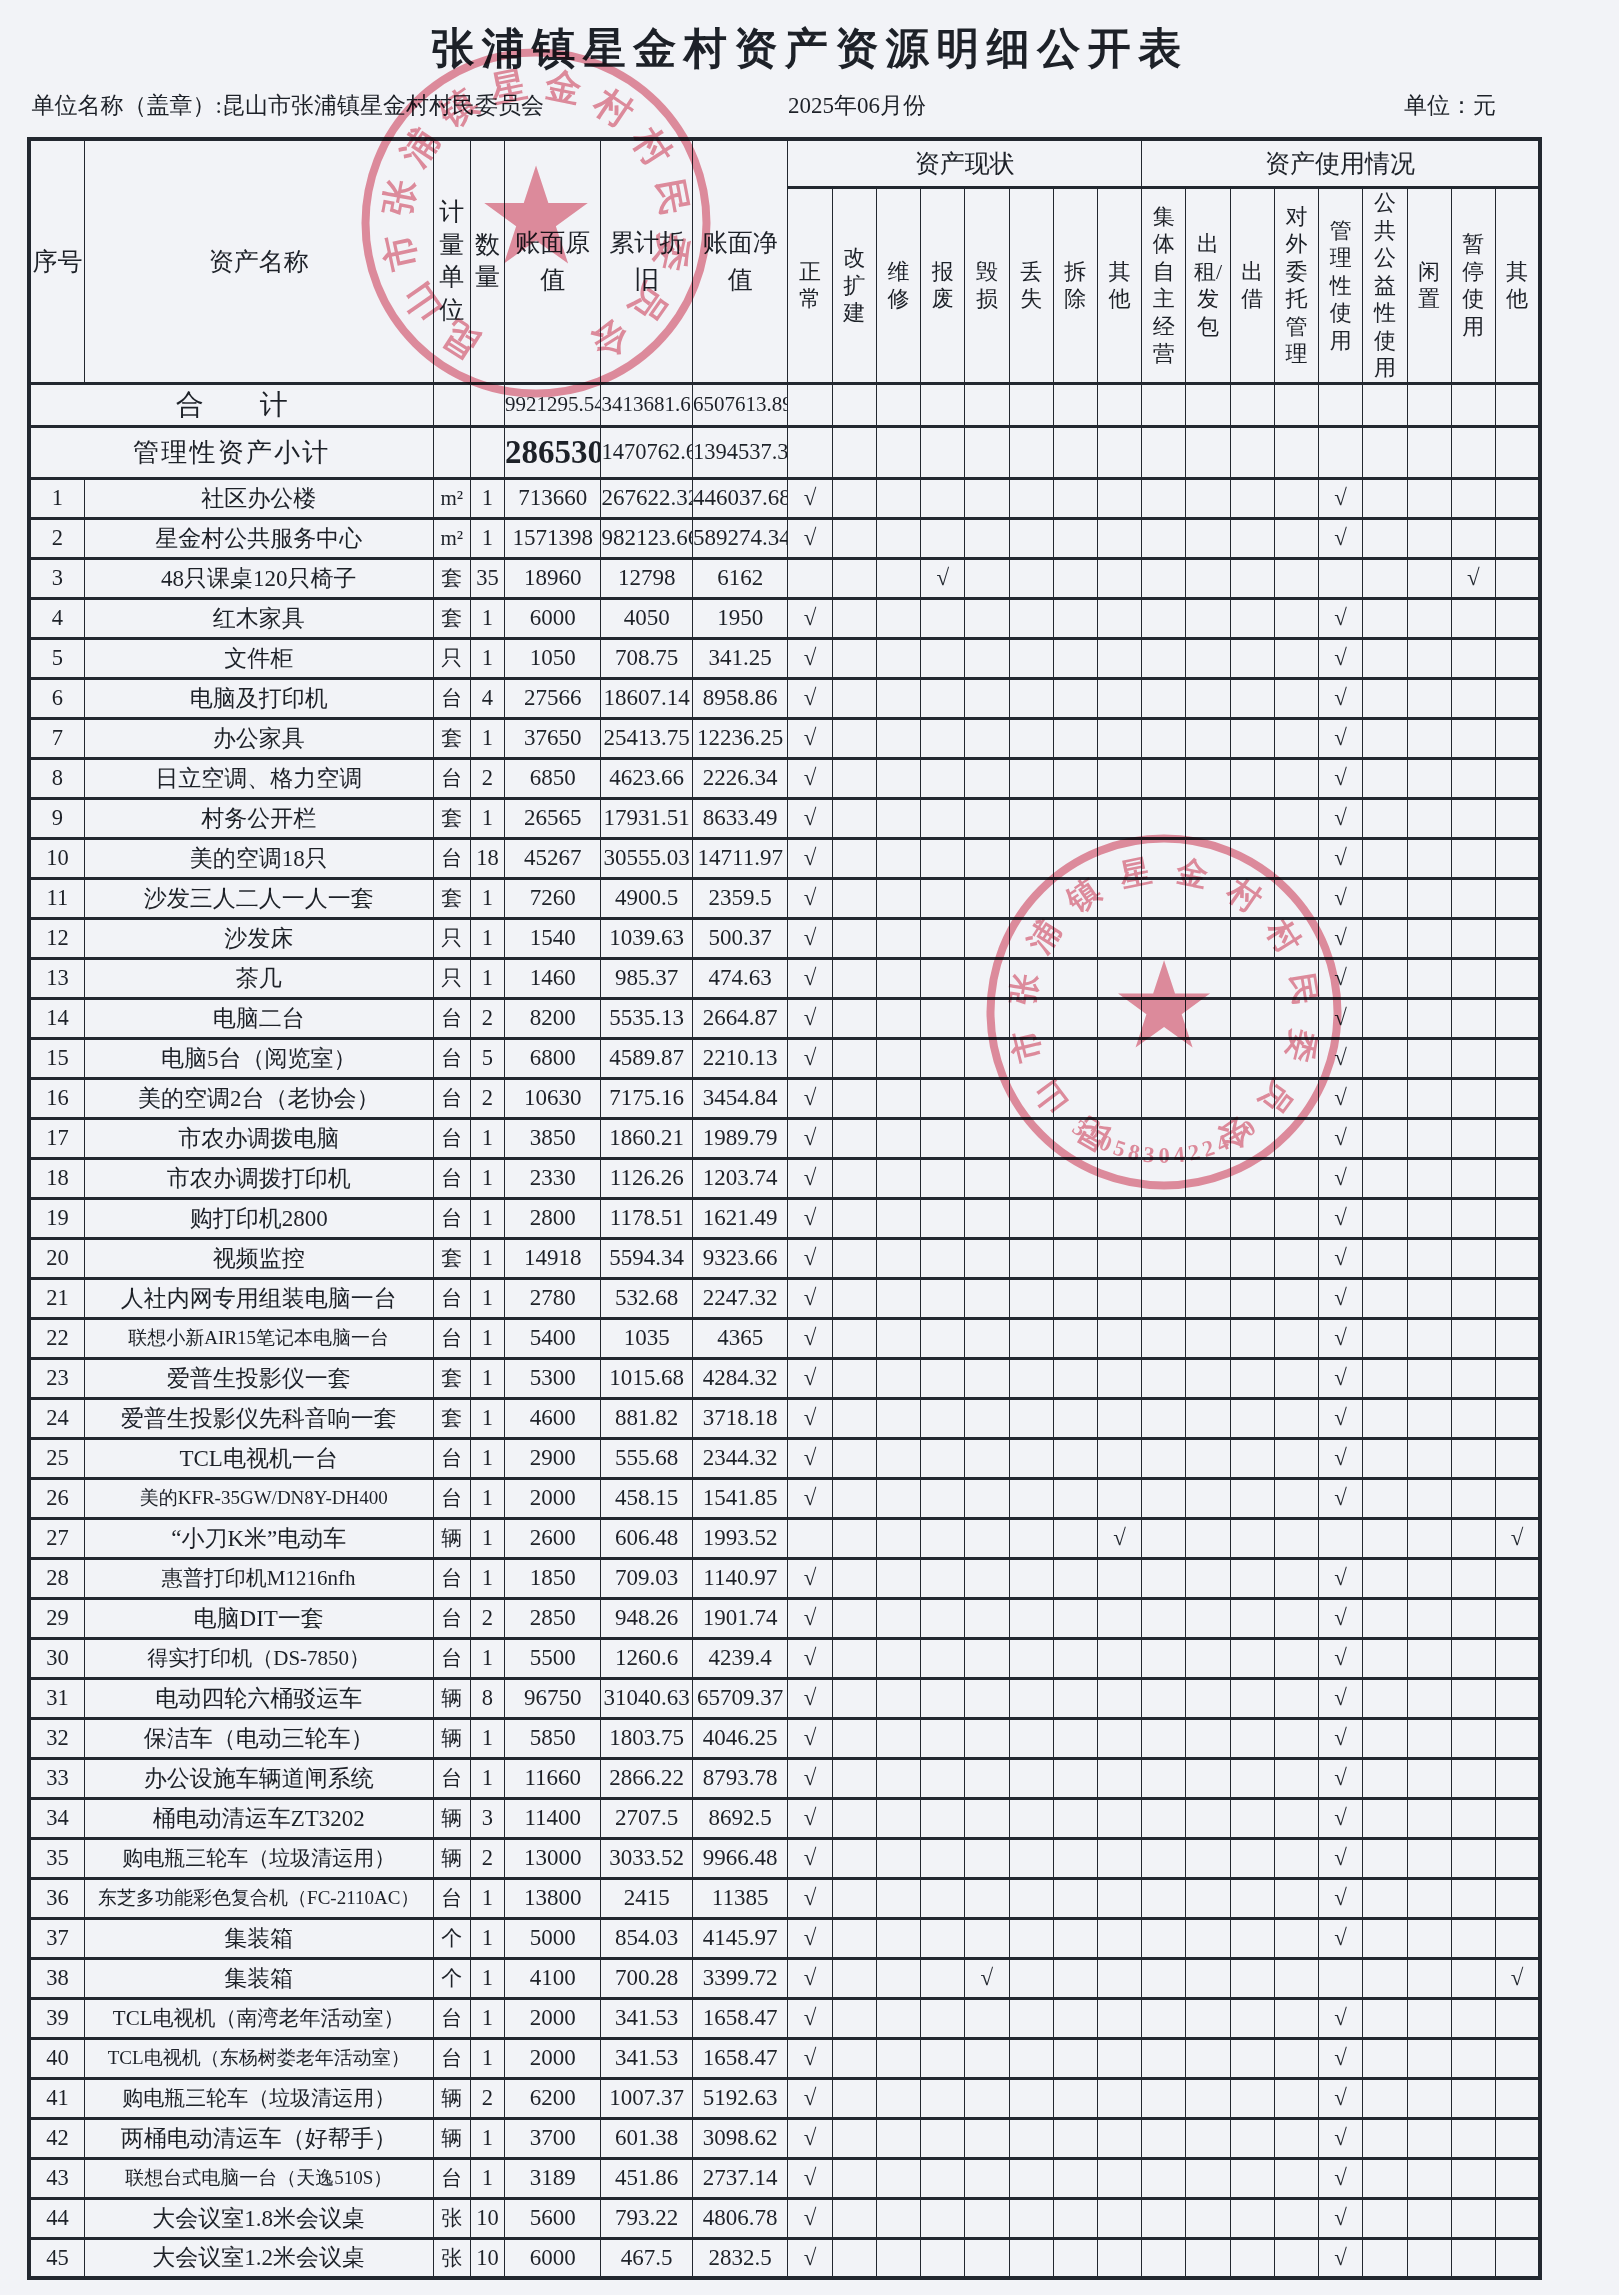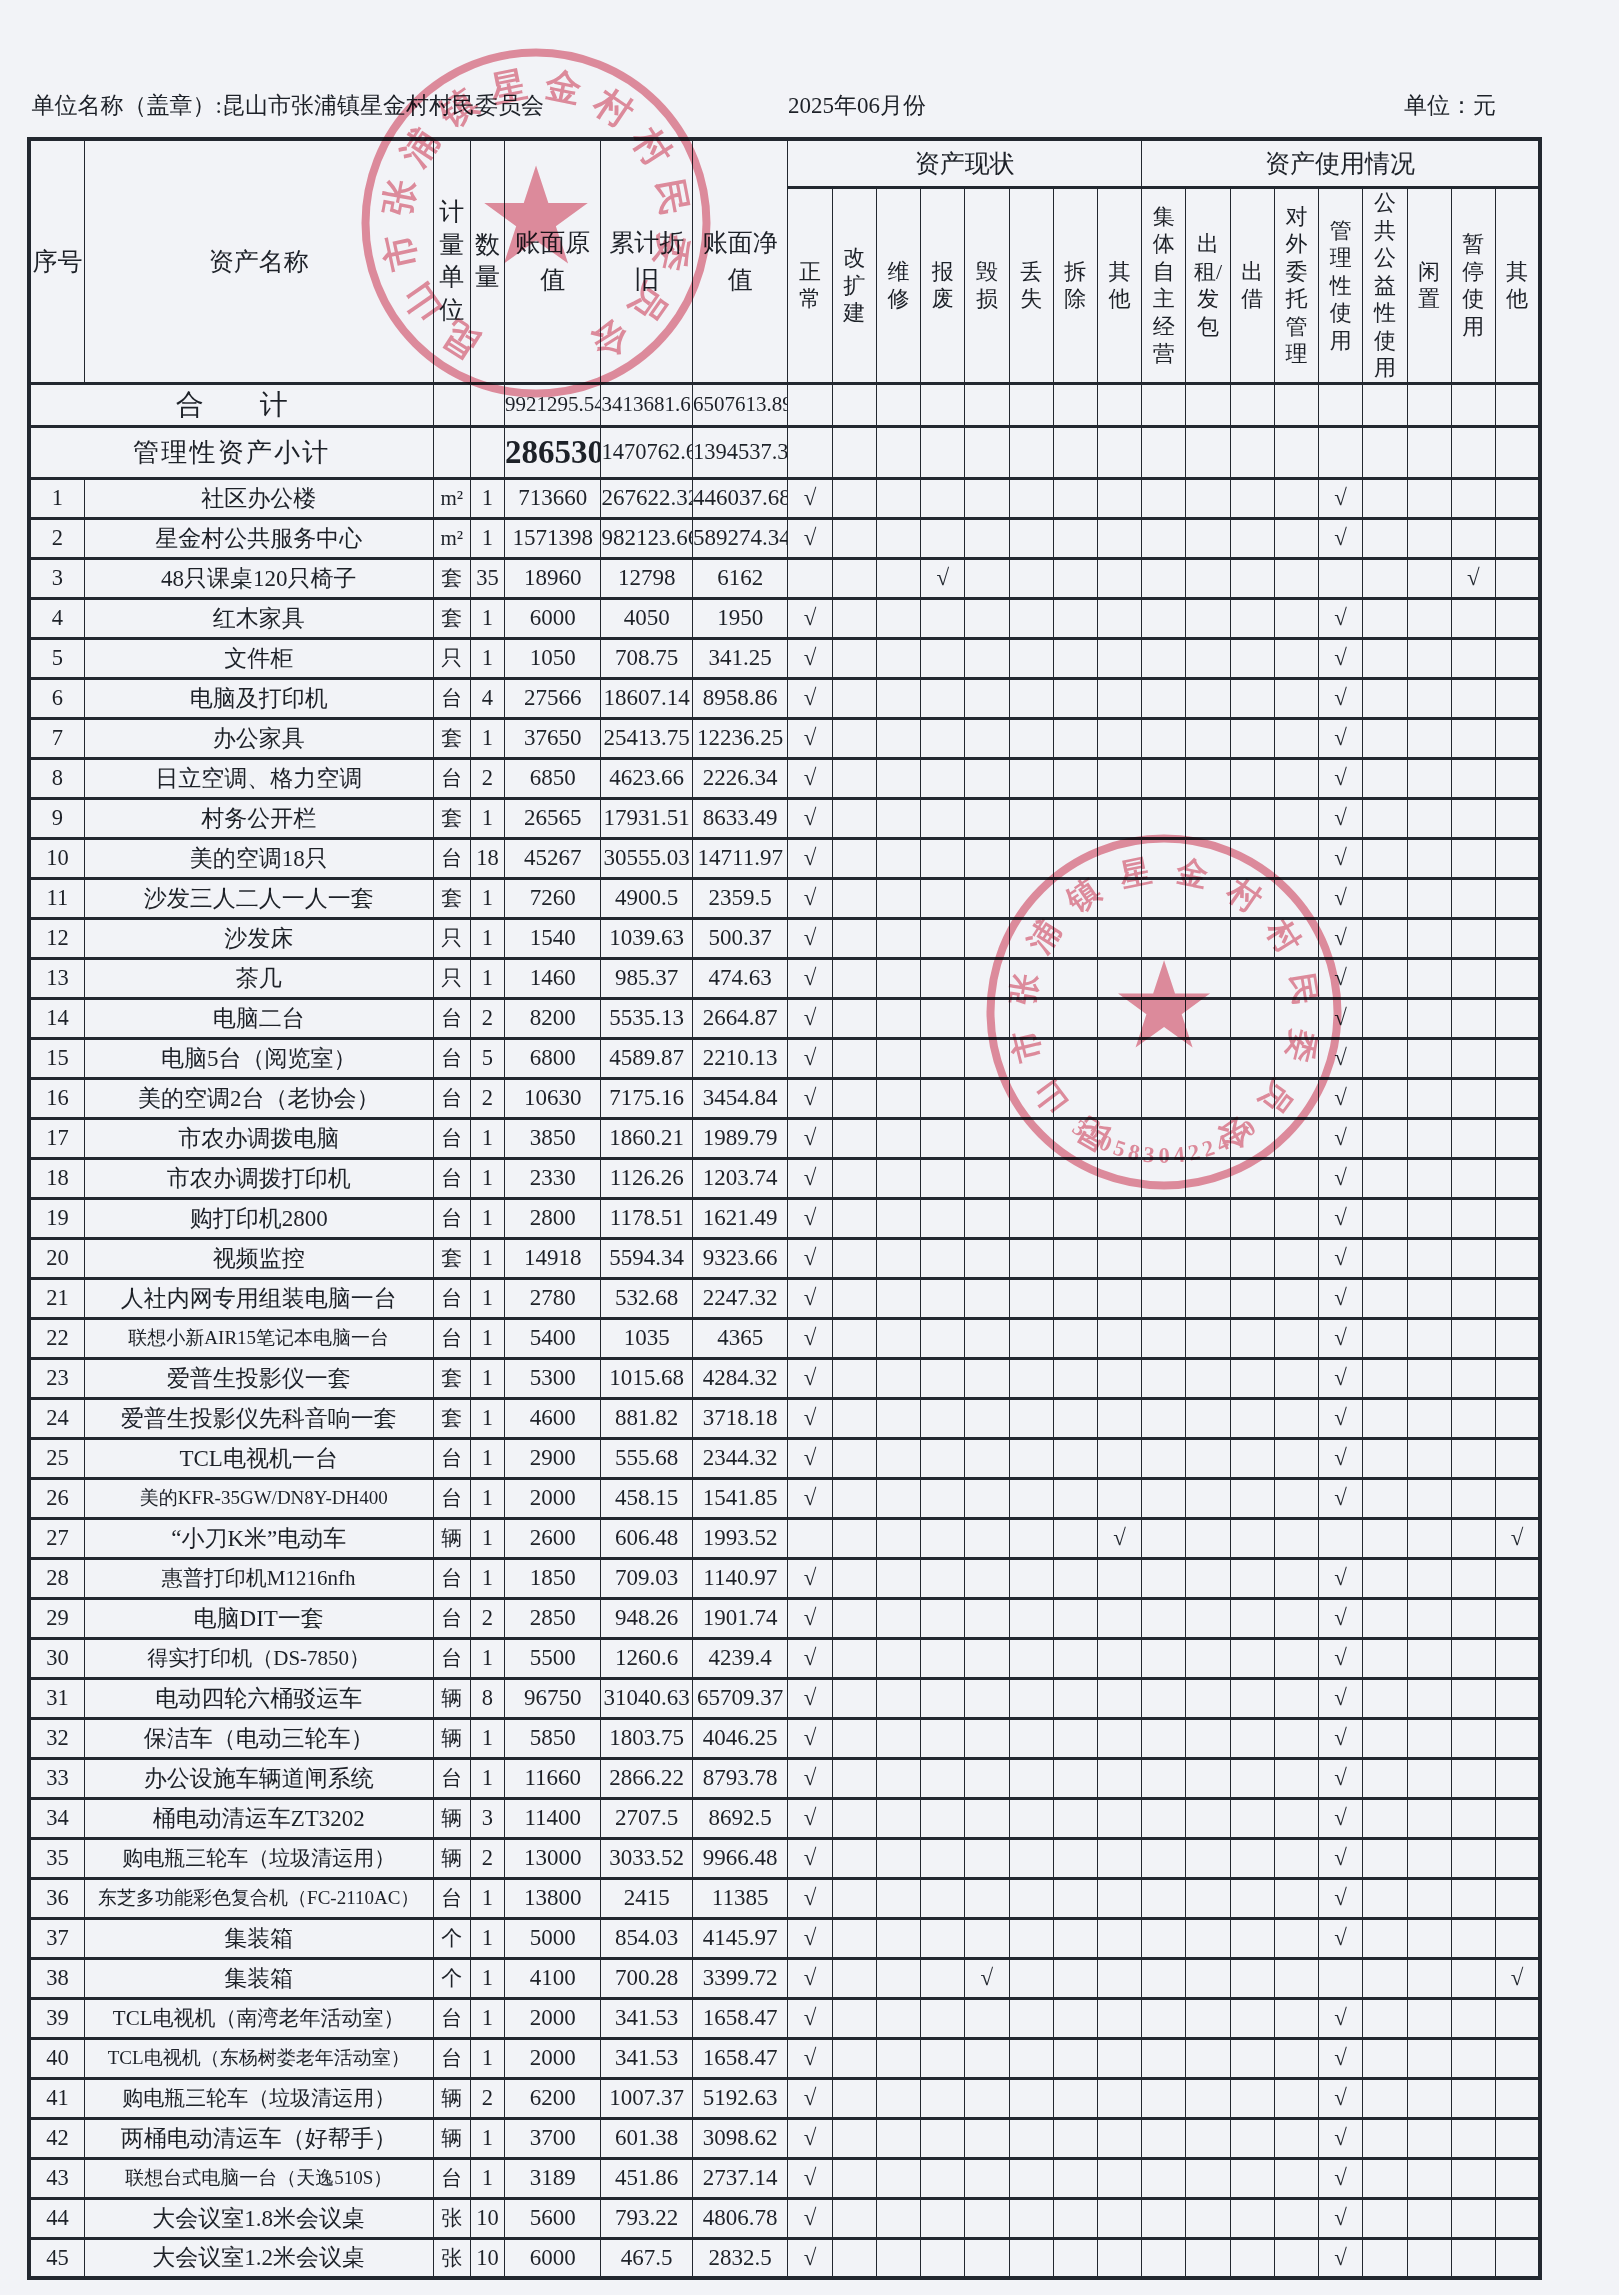--- a/index.html
+++ b/index.html
@@ -46,20 +46,21 @@
   .stamp .ring{position:absolute;left:50%;top:50%;transform:translate(-50%,-50%);
          border:8.2px solid currentColor;border-radius:50%;}
   .stamp .rchar{position:absolute;left:50%;top:50%;font-weight:700;}
   .stamp .star{position:absolute;left:50%;top:50%;transform:translate(-50%,-54%);}
 </style>
 </head>
 <body>
 
 <div class="page">
 
+  <div class="doc-title">张浦镇星金村资产资源明细公开表</div>
 
   <div class="meta">
     <span class="unit-name">单位名称（盖章）:昆山市张浦镇星金村村民委员会</span>
     <span class="period">2025年06月份</span>
     <span class="unit-label">单位：元</span>
   </div>
 
   <table class="asset">
     <colgroup>
       <col style="width:55px">

